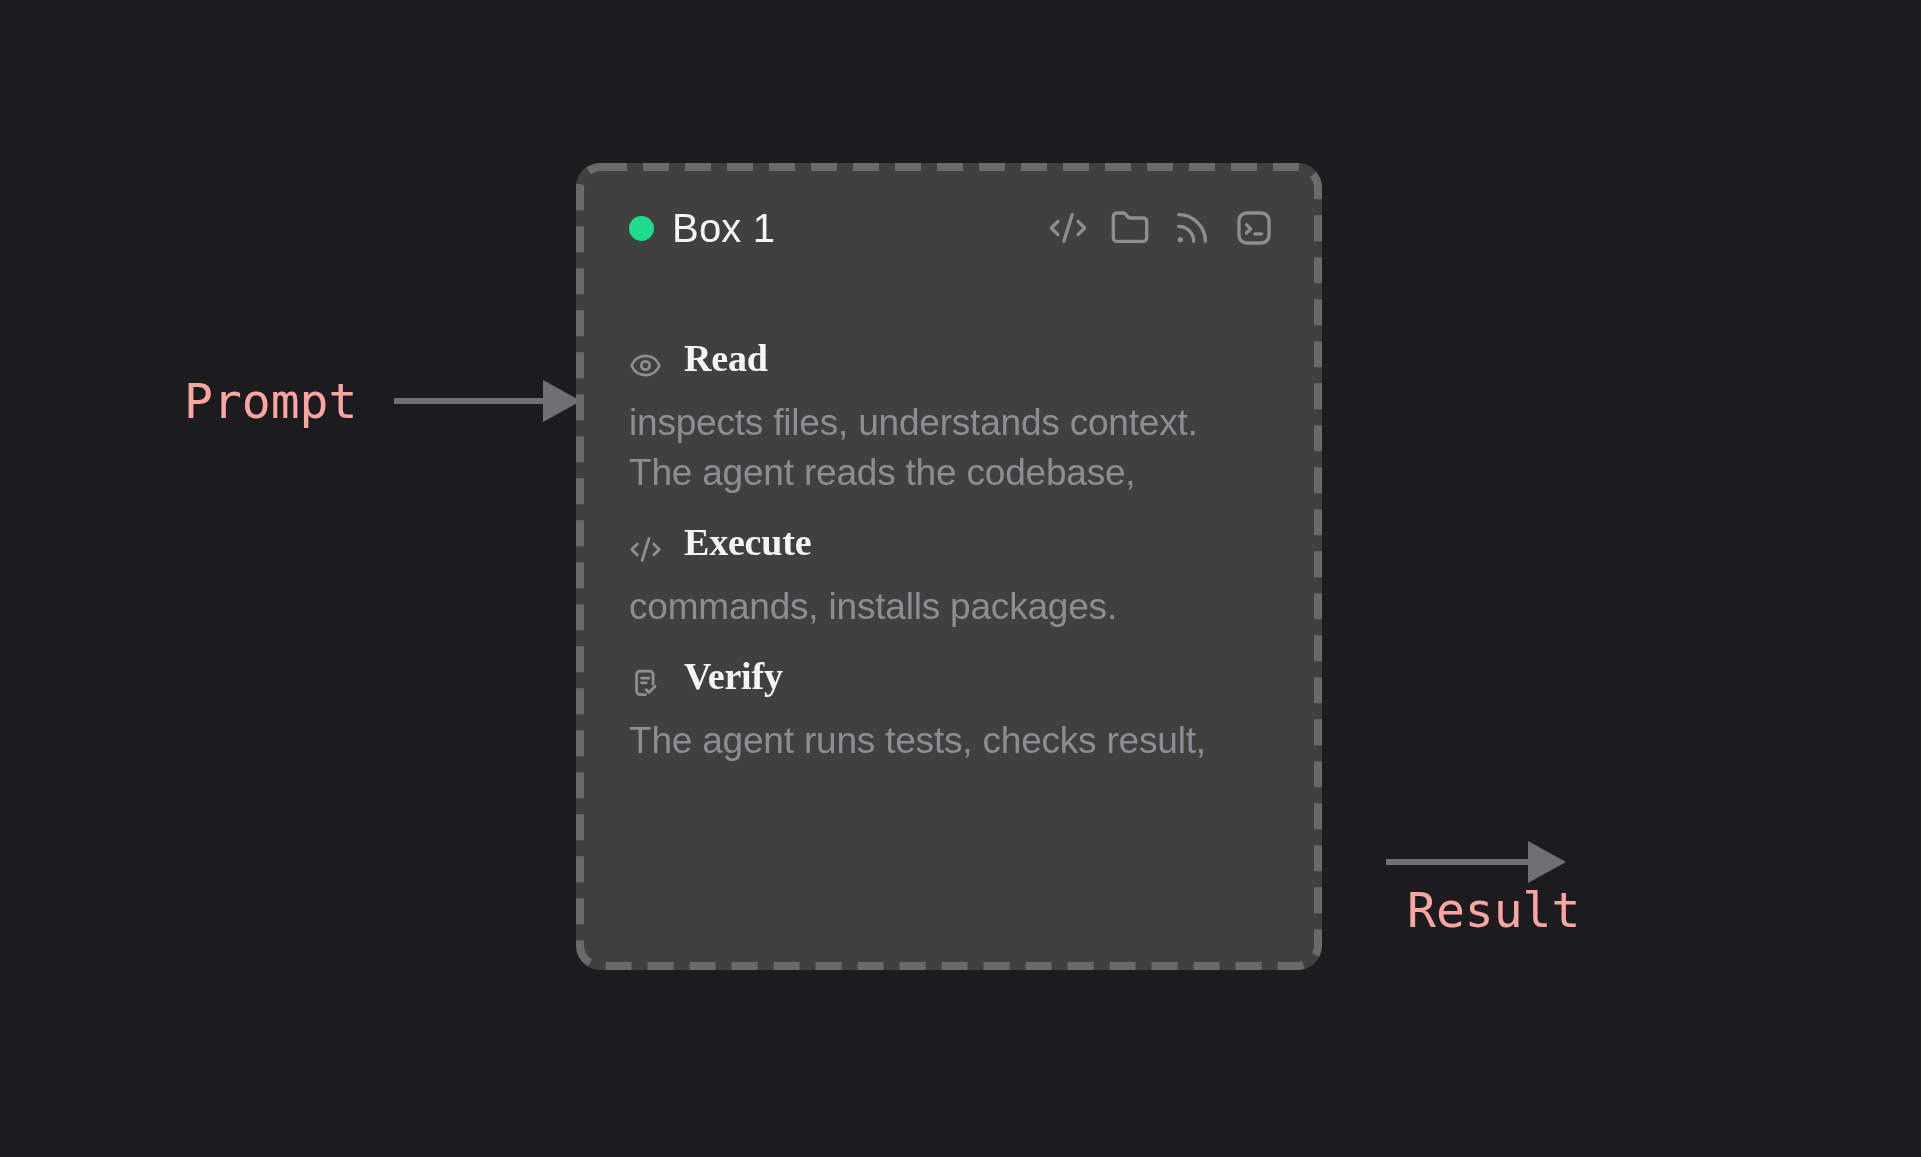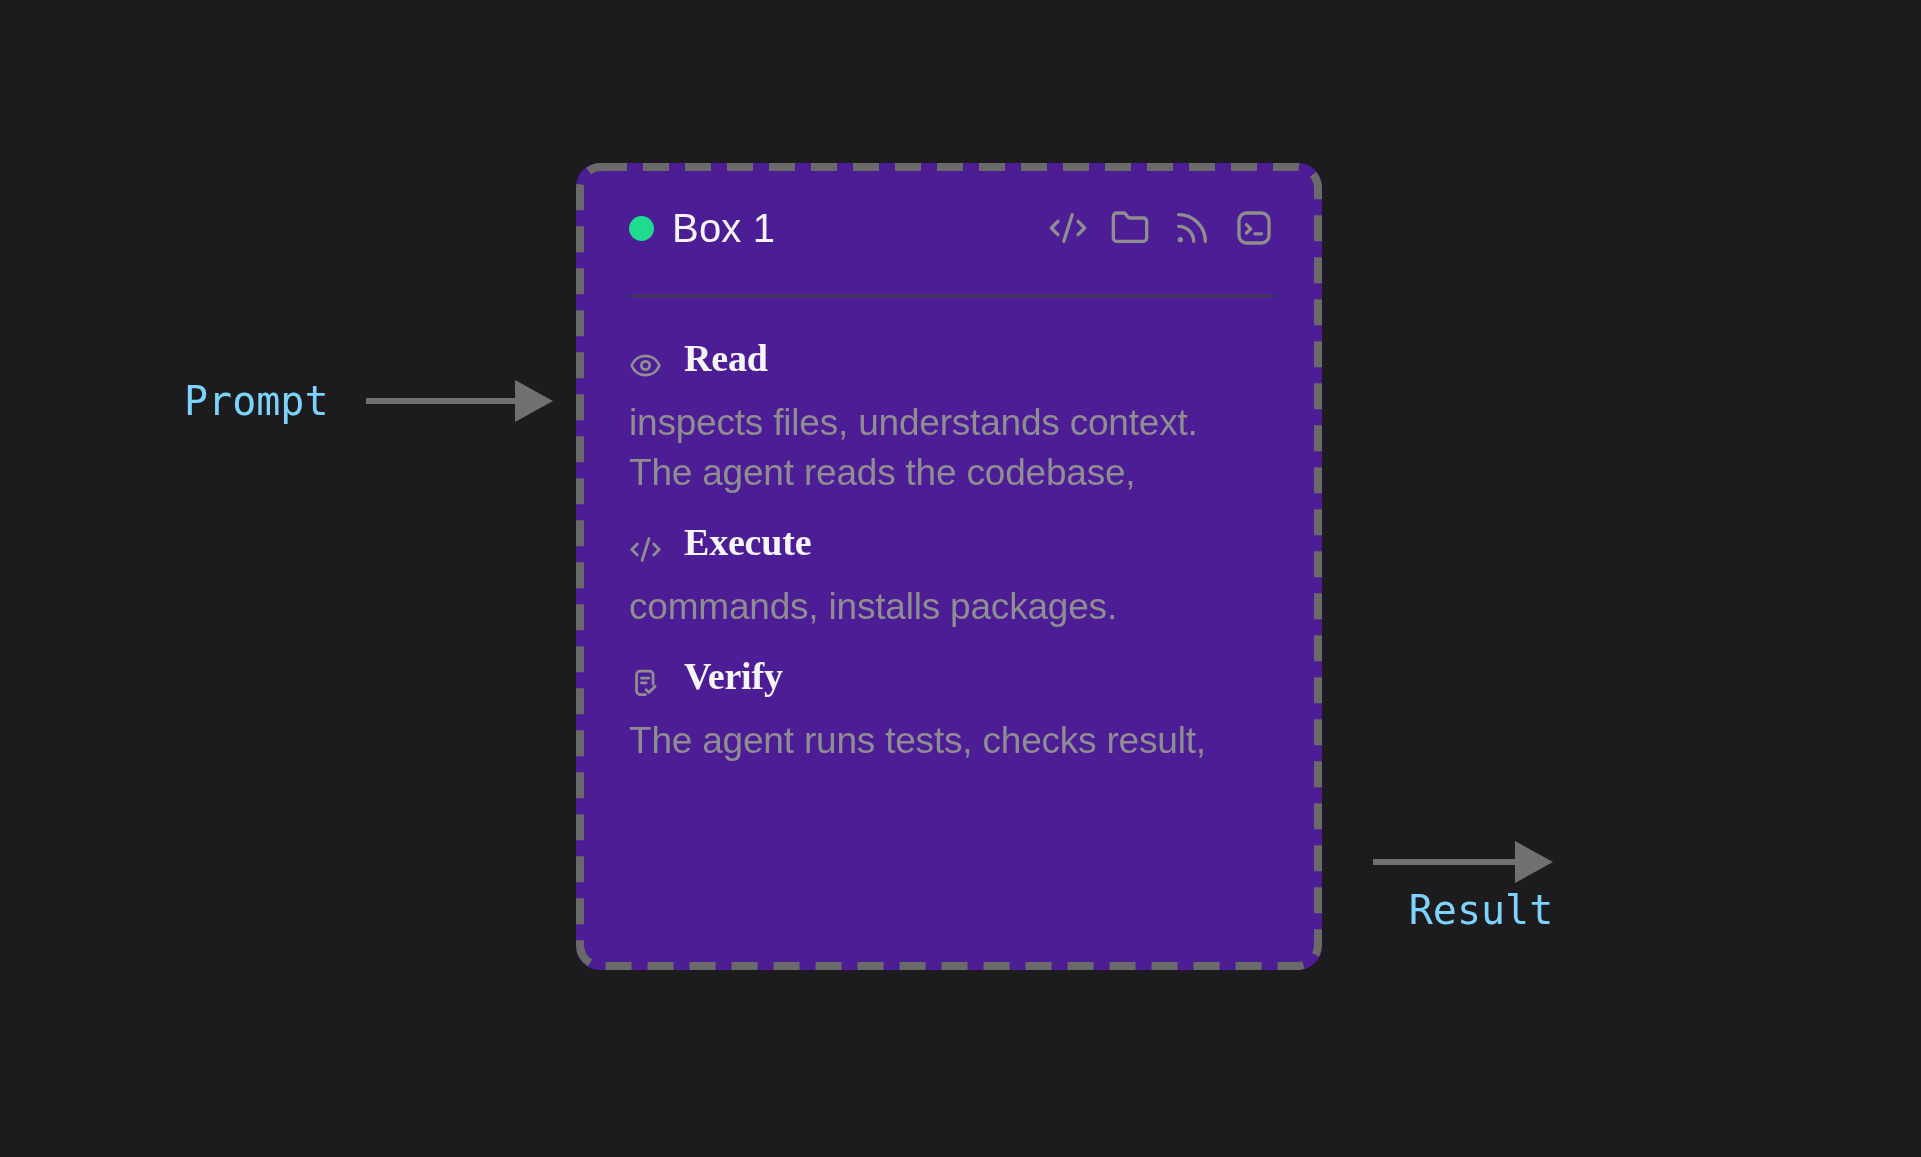--- a/index.html
+++ b/index.html
@@ -10,21 +10,21 @@
     overflow: hidden;
     position: relative;
   }
   .canvas { position: absolute; inset: 0; width: 1921px; height: 1157px; }
 
   
   .agent-box {
     position: absolute;
     left: 576px; top: 163px;
     width: 746px; height: 807px;
-    background: #4c1d95;
+    background: #404040;
     border-radius: 24px;
     box-sizing: border-box;
     padding: 42px 48px 0 53px;
   }
   .agent-box .dash-frame {
     position: absolute; left: 0; top: 0;
     pointer-events: none;
   }
 
   .box-header {
@@ -66,21 +66,21 @@
   }
 
   
   .flow {
     position: absolute;
     display: flex; align-items: center;
     height: 48px;
   }
   .flow-label {
     font-family: "DejaVu Sans Mono", "Liberation Mono", monospace;
-    font-size: 40px; color: #7dd3fc; letter-spacing: 0px;
+    font-size: 48px; color: #fca5a5; letter-spacing: 0px;
     line-height: 48px; white-space: nowrap;
   }
   .flow-arrow { color: #707072; }
   .flow-arrow svg { display: block; }
   .flow-prompt { left: 184px; top: 377px; }
   .flow-prompt .flow-arrow { margin-left: 36px; }
   .flow-result { left: 1372px; top: 838px; flex-direction: column; }
   .flow-result .flow-label { margin-left: 35px; }
 </style>
 </head>

